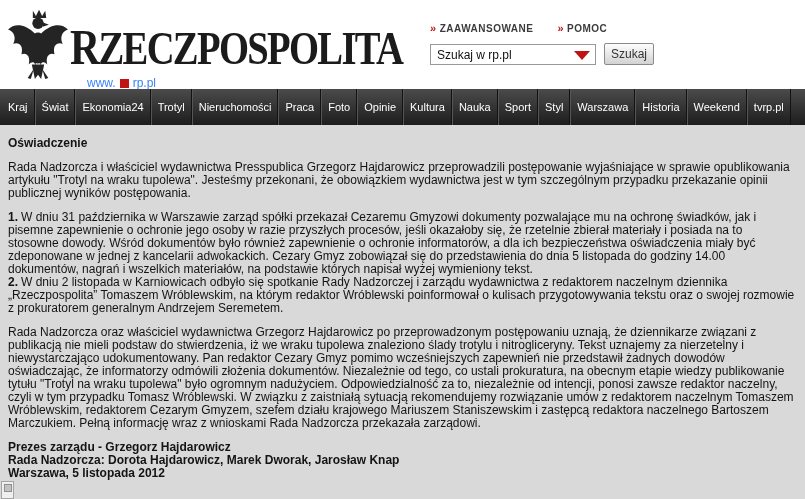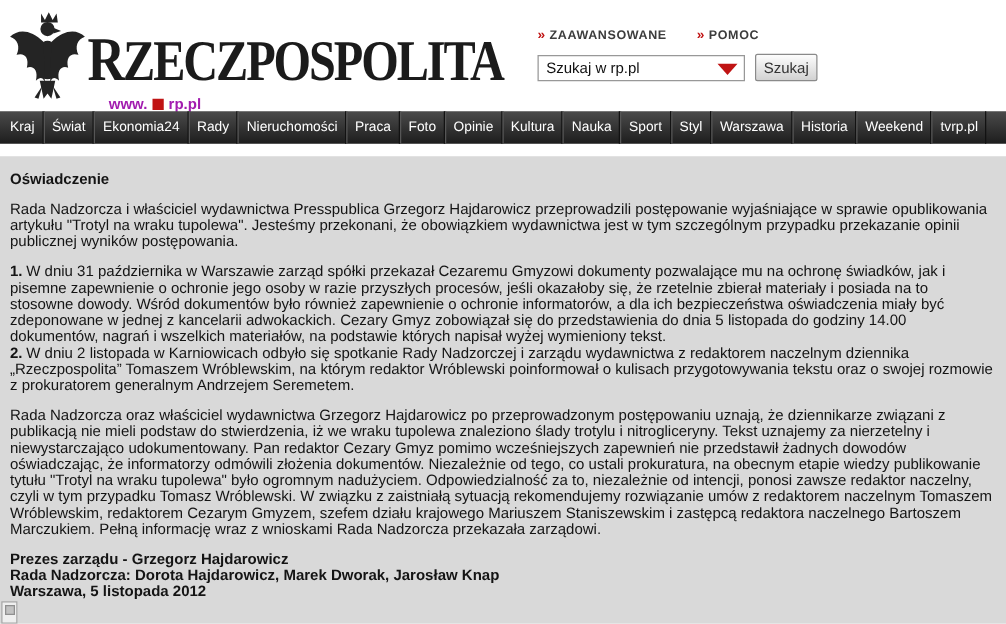--- a/index.html
+++ b/index.html
@@ -17,41 +17,41 @@
   .eagle-wrap { width:64px; height:84px; flex:0 0 auto; }
   .masthead-textwrap { margin-left:0px; }
   .masthead-text {
     font-family:"Liberation Serif", serif; font-weight:bold;
     font-size:46px; line-height:1.05; color:#1b1b1b;
     letter-spacing:-2px; white-space:nowrap;
     transform:scaleX(.84); transform-origin:0 0;
   }
   .masthead-text::first-letter { font-size:1.08em; }
   .site-url { display:flex; align-items:center; gap:3px; margin-left:17px; margin-top:2px;
-    font-size:12px; font-weight:bold; color:#a21caf; }
+    font-size:12px; font-weight:normal; color:#3b82f6; }
   .red-sq { width:9px; height:9px; background:var(--accent-red,#c01414); display:inline-block; margin:0 1px; }
 
   .header-right { position:absolute; left:430px; top:22px; width:235px; }
   .top-links { display:flex; gap:24px; font-size:10px; font-weight:bold;
     color:#3c3c3c; letter-spacing:.5px; }
   .top-link { cursor:pointer; white-space:nowrap; }
   .bullet { color:var(--accent-red,#c01414); margin-right:3px; font-size:11px; }
   .search-row { display:flex; margin-top:9px; align-items:center; }
   .search-box { position:relative; width:166px; height:21px; border:1px solid #989898; background:#fff; }
   .search-input { border:none; outline:none; width:140px; height:19px; font-size:12px;
     padding-left:6px; color:#111; background:transparent; font-family:inherit; }
   .dropdown-arrow { position:absolute; right:5px; top:6px; width:0; height:0; cursor:pointer;
     border-left:8px solid transparent; border-right:8px solid transparent;
     border-top:9px solid var(--accent-red,#c01414); }
   .search-btn { margin-left:8px; width:50px; height:22px; font-size:12px; color:#333;
     background:linear-gradient(#fdfdfd,#d2d2d2); border:1px solid #8a8a8a; border-radius:2px;
     font-family:inherit; cursor:pointer; }
 
   
-  .main-nav { position:absolute; top:89px; left:0; right:0; height:26px;
+  .main-nav { position:absolute; top:89px; left:0; right:0; height:36px;
     background:linear-gradient(180deg,#4b4b4b,#1d1d1d); display:flex; align-items:stretch;
     padding-left:2px; }
   .nav-item { color:#fff; font-size:11px; display:flex; align-items:center; padding:0 6px;
     border-right:1px solid #121212; border-left:1px solid #565656; cursor:pointer; white-space:nowrap; }
   .nav-item:first-child { border-left:none; }
 
   
   .content { position:absolute; top:125px; left:0; right:0; bottom:0;
     background:var(--content-bg,#d9d9d9); padding:12px 10px 0 8px;
     font-size:12px; line-height:13px; overflow:hidden; }
@@ -115,21 +115,21 @@
         </div>
         <button class="search-btn">Szukaj</button>
       </div>
     </div>
   </header>
 
   <nav class="main-nav">
     <span class="nav-item">Kraj</span>
     <span class="nav-item">Świat</span>
     <span class="nav-item">Ekonomia24</span>
-    <span class="nav-item">Rady</span>
+    <span class="nav-item">Trotyl</span>
     <span class="nav-item">Nieruchomości</span>
     <span class="nav-item">Praca</span>
     <span class="nav-item">Foto</span>
     <span class="nav-item">Opinie</span>
     <span class="nav-item">Kultura</span>
     <span class="nav-item">Nauka</span>
     <span class="nav-item">Sport</span>
     <span class="nav-item">Styl</span>
     <span class="nav-item">Warszawa</span>
     <span class="nav-item">Historia</span>

